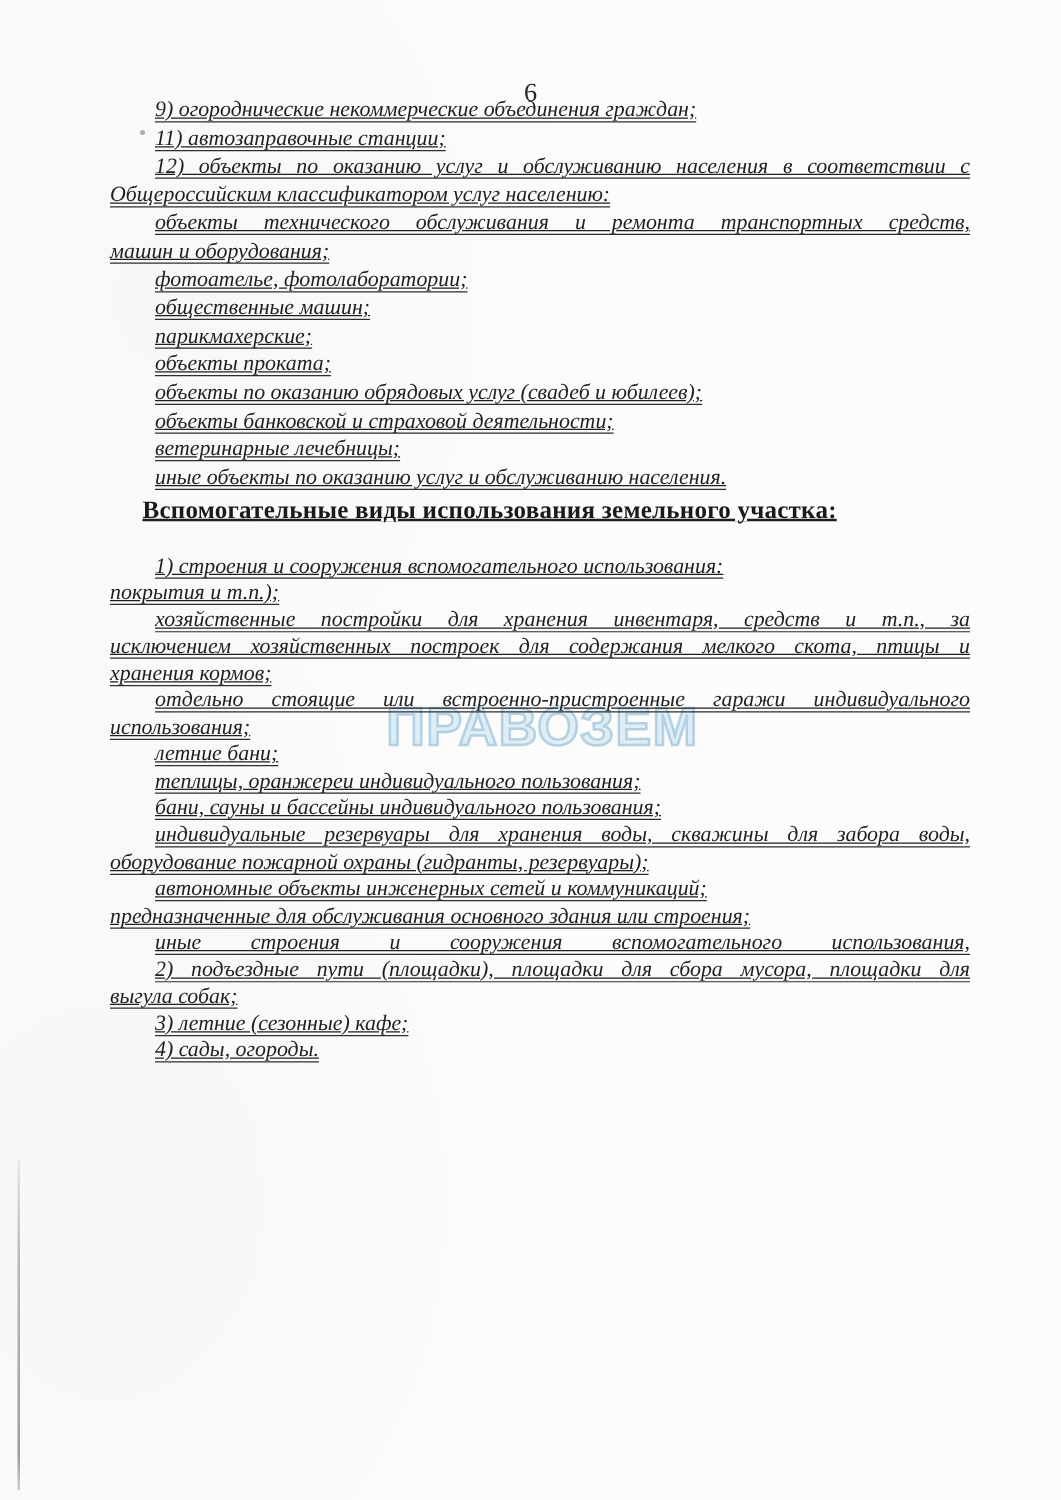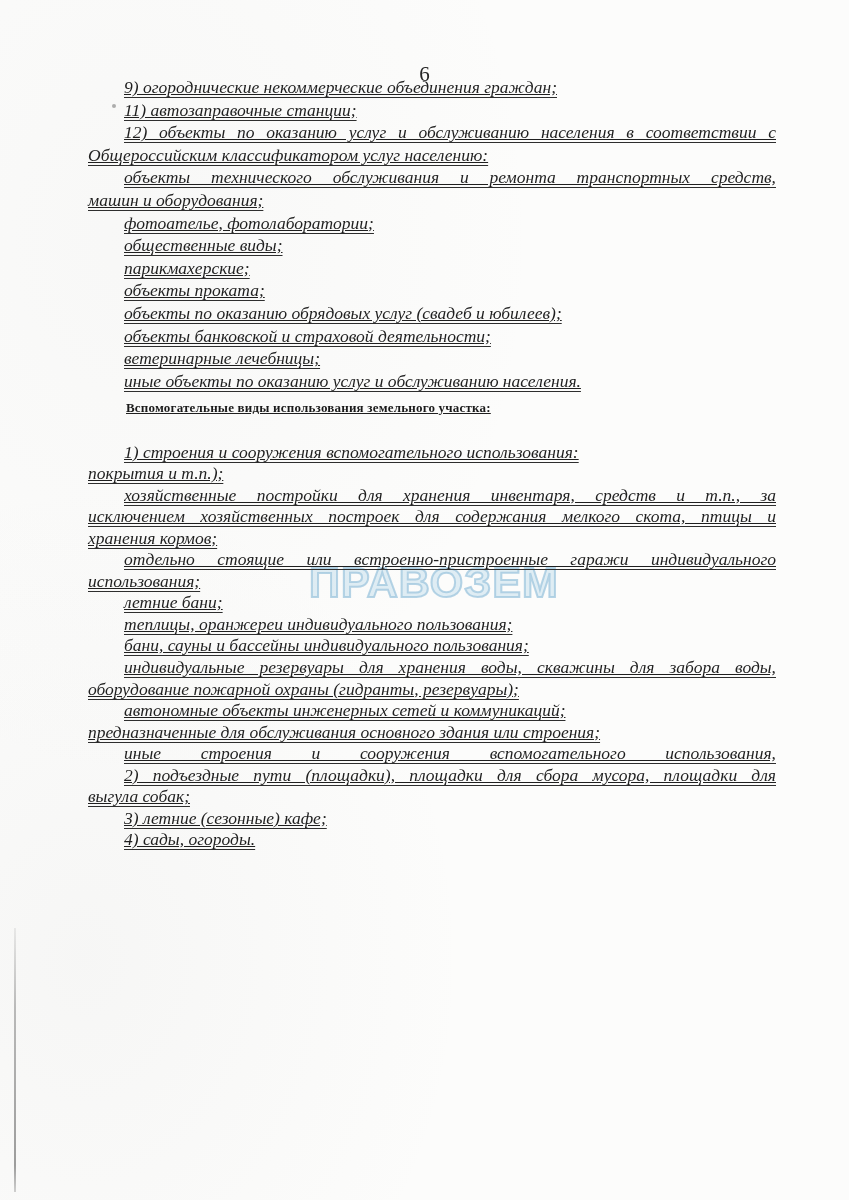--- a/index.html
+++ b/index.html
@@ -75,23 +75,23 @@
   .ln.just {
     white-space: normal;
     text-align: justify;
     text-align-last: justify;
     text-justify: inter-word;
     overflow: hidden;
   }
   .heading {
     font-style: normal;
     font-weight: 700;
-    font-size: 13px;
+    font-size: 20px;
     line-height: 22px;
-    margin: 4px 0 23px 38px;
+    margin: 4px 0 23px 26px;
     letter-spacing: 0.2px;
     color: #1a1a1a;
   }
   .speck {
     position: absolute;
     left: 112px;
     top: 104px;
     width: 4px;
     height: 4px;
     border-radius: 50%;
@@ -127,21 +127,21 @@
 
   <div class="textblock">
     <div id="section-top">
         <div class="ln first">9) огороднические некоммерческие объединения граждан;</div>
         <div class="ln first">11) автозаправочные станции;</div>
         <div class="ln first just">12) объекты по оказанию услуг и обслуживанию населения в соответствии с</div>
         <div class="ln">Общероссийским классификатором услуг населению:</div>
         <div class="ln first just">объекты технического обслуживания и ремонта транспортных средств,</div>
         <div class="ln">машин и оборудования;</div>
         <div class="ln first">фотоателье, фотолаборатории;</div>
-        <div class="ln first">общественные виды;</div>
+        <div class="ln first">общественные машин;</div>
         <div class="ln first">парикмахерские;</div>
         <div class="ln first">объекты проката;</div>
         <div class="ln first">объекты по оказанию обрядовых услуг (свадеб и юбилеев);</div>
         <div class="ln first">объекты банковской и страховой деятельности;</div>
         <div class="ln first">ветеринарные лечебницы;</div>
         <div class="ln first">иные объекты по оказанию услуг и обслуживанию населения.</div>
       </div>
 
     <div class="heading">Вспомогательные виды использования земельного участка:</div>
 

